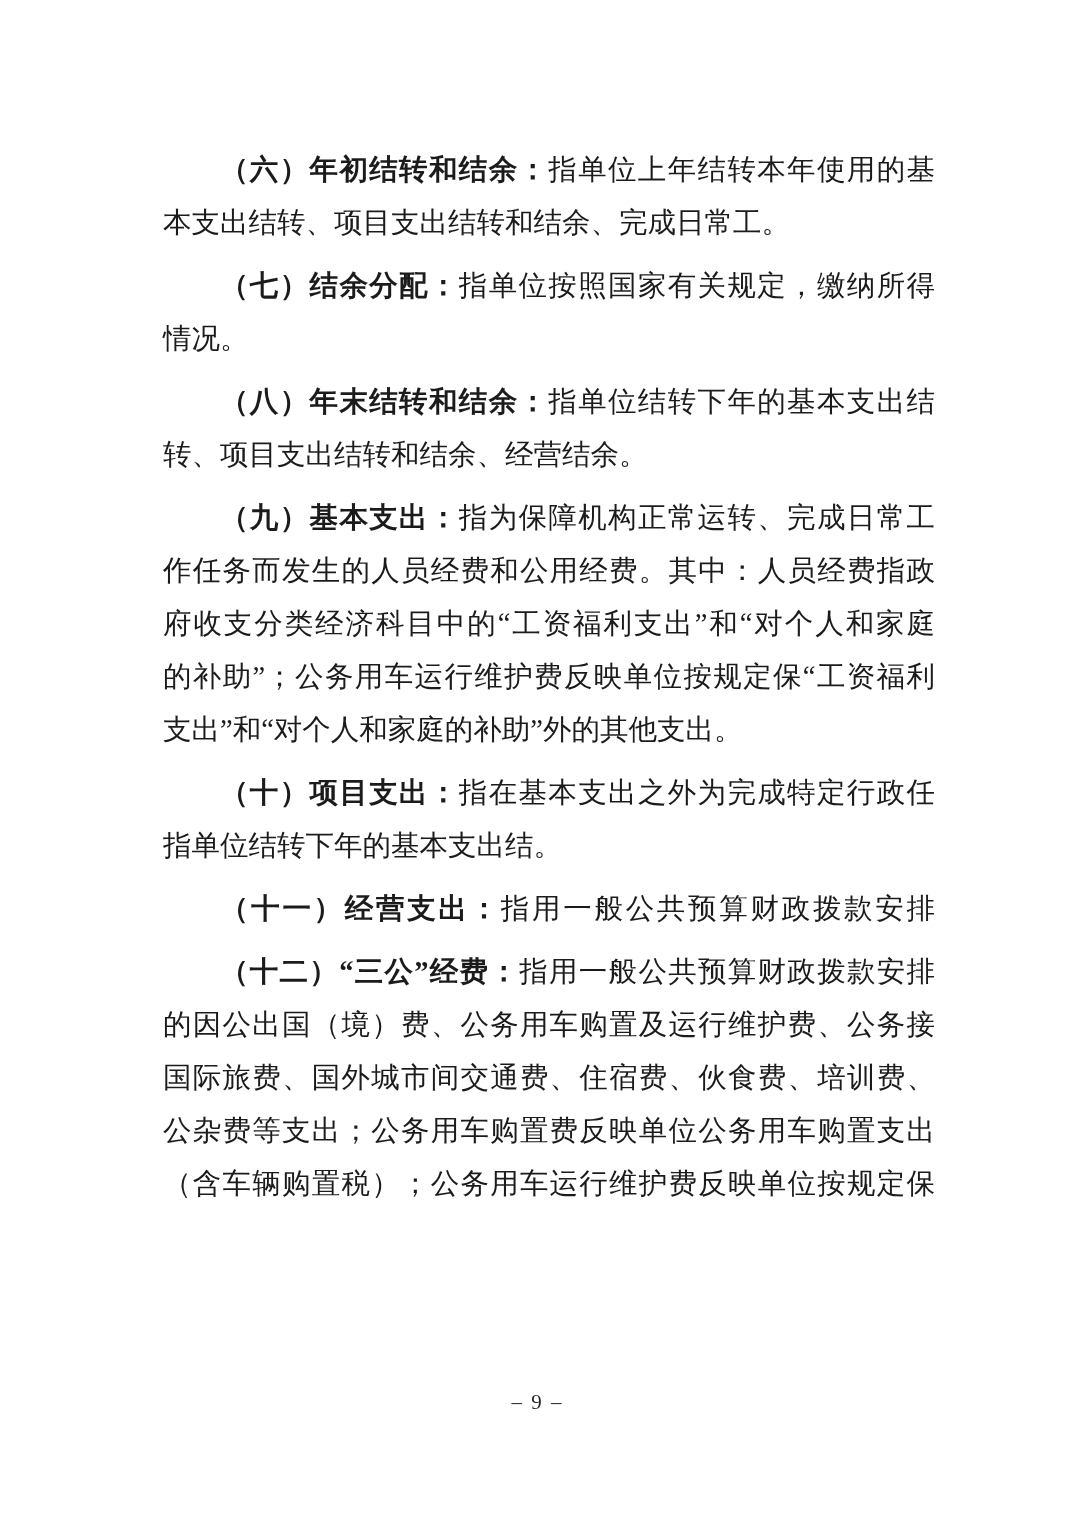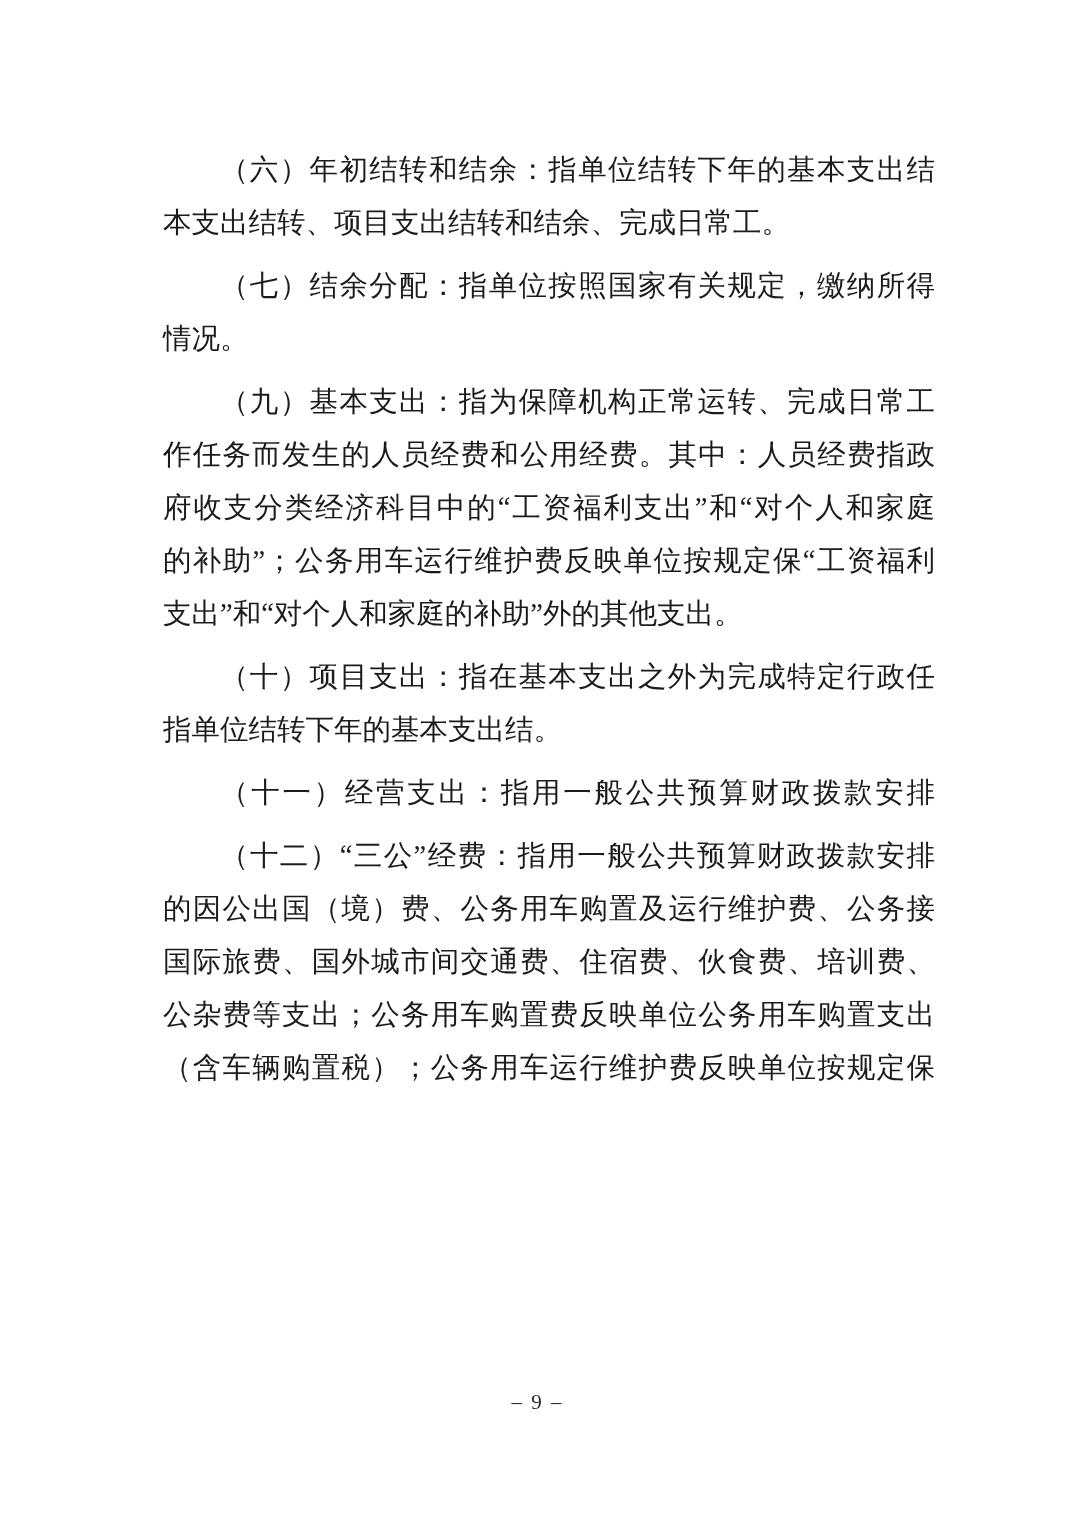--- a/index.html
+++ b/index.html
@@ -37,45 +37,49 @@
     text-align-last: justify;
     white-space: normal;
   }
   .line.first {
     text-indent: 57px;
   }
   .line.final {
     text-align-last: left;
   }
   .lead {
-    font-weight: normal;
+    font-weight: bold;
   }
   .page-number {
     position: absolute;
     top: 1390px;
     left: 0;
     width: 1075px;
     text-align: center;
     font-size: 21px;
     letter-spacing: 2px;
     color: #2a2a2a;
   }
 </style>
 </head>
 <body>
 
 <div class="doc-page">
   <div class="text-block">
       <div class="para">
-        <div class="line first"><span class="lead">（六）年初结转和结余：</span><span>指单位结转下年的基本支出结</span></div>
+        <div class="line first"><span class="lead">（六）年初结转和结余：</span><span>指单位上年结转本年使用的基</span></div>
         <div class="line final">本支出结转、项目支出结转和结余、完成日常工。</div>
       </div>
       <div class="para">
         <div class="line first"><span class="lead">（七）结余分配：</span><span>指单位按照国家有关规定，缴纳所得</span></div>
         <div class="line final">情况。</div>
+      </div>
+      <div class="para">
+        <div class="line first"><span class="lead">（八）年末结转和结余：</span><span>指单位结转下年的基本支出结</span></div>
+        <div class="line final">转、项目支出结转和结余、经营结余。</div>
       </div>
       <div class="para">
         <div class="line first"><span class="lead">（九）基本支出：</span><span>指为保障机构正常运转、完成日常工</span></div>
         <div class="line">作任务而发生的人员经费和公用经费。其中：人员经费指政</div>
         <div class="line">府收支分类经济科目中的“工资福利支出”和“对个人和家庭</div>
         <div class="line">的补助”；公务用车运行维护费反映单位按规定保“工资福利</div>
         <div class="line final">支出”和“对个人和家庭的补助”外的其他支出。</div>
       </div>
       <div class="para">
         <div class="line first"><span class="lead">（十）项目支出：</span><span>指在基本支出之外为完成特定行政任</span></div>

